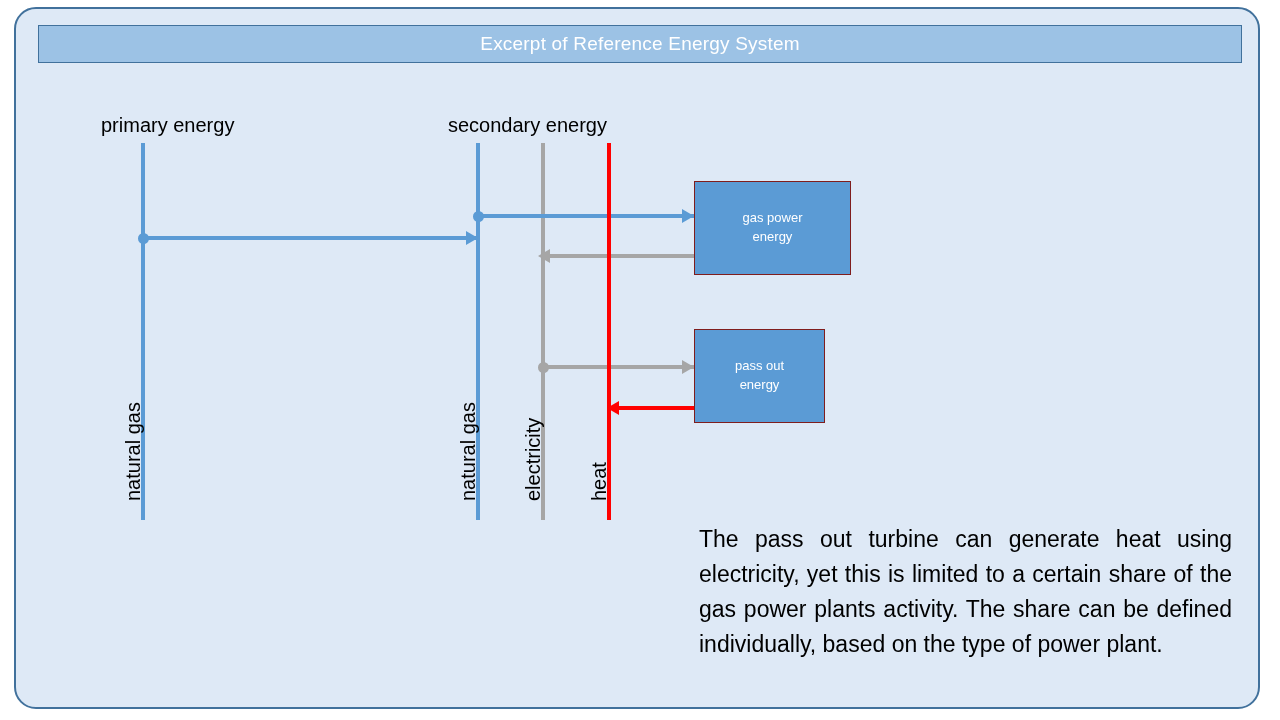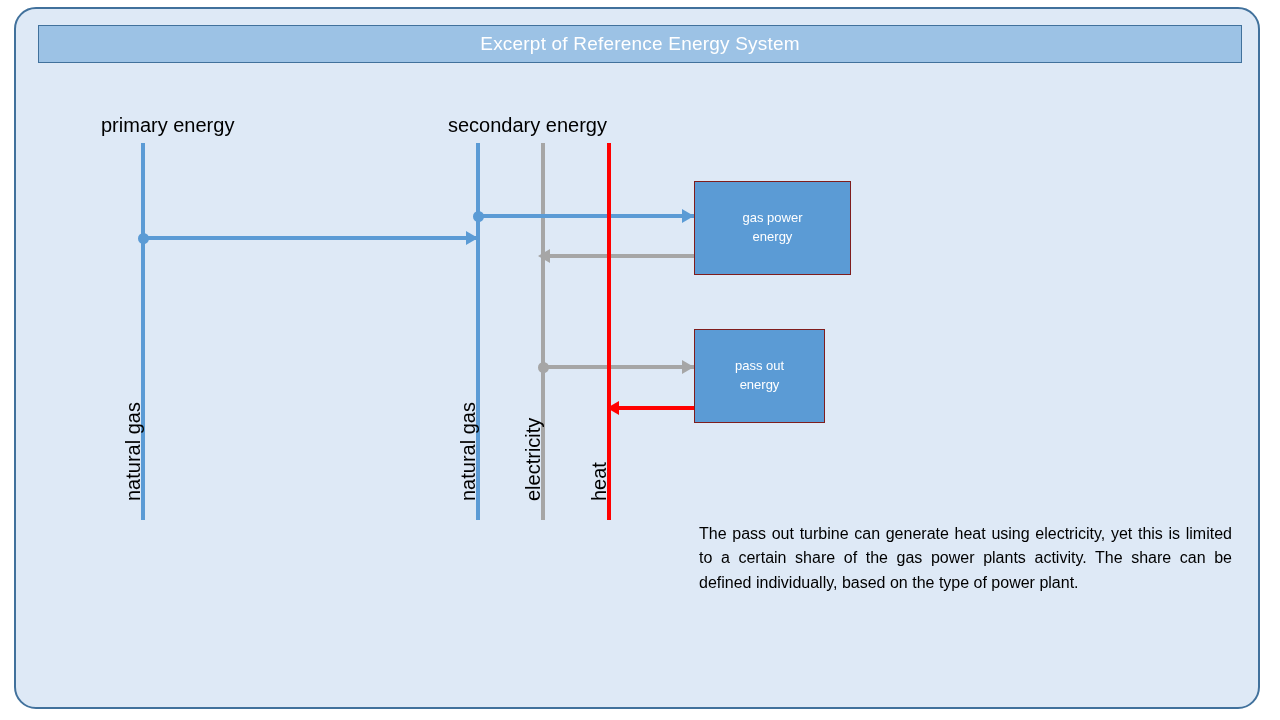--- a/index.html
+++ b/index.html
@@ -137,21 +137,21 @@
     font-size: 13px;
     line-height: 1.45;
   }
 
   
   #description {
     position: absolute;
     left: 699px;
     top: 522px;
     width: 533px;
-    font-size: 16px;
+    font-size: 23px;
     color: #000000;
     text-align: justify;
     line-height: 1.52;
   }
 </style>
 </head>
 <body>
 
 <div id="slide">
 

